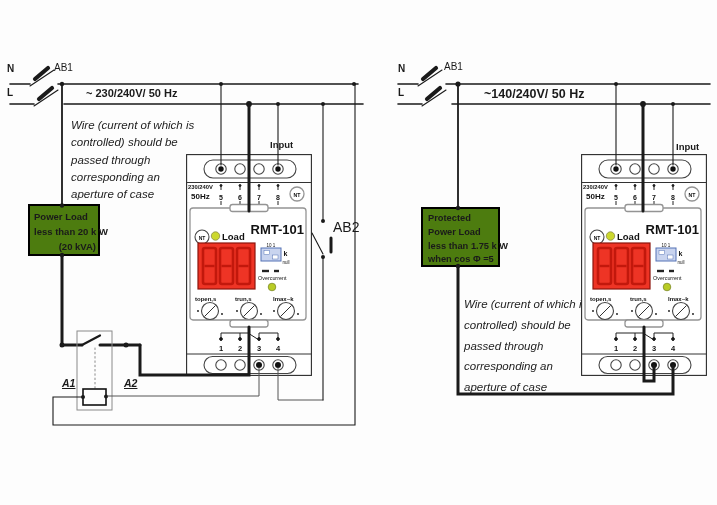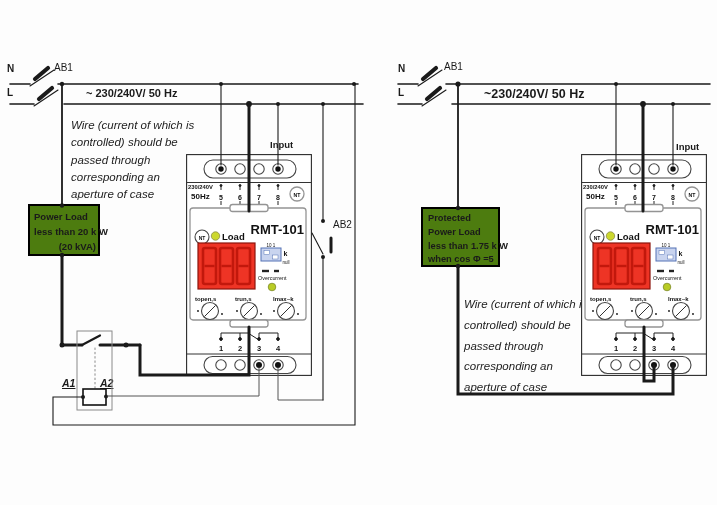--- a/index.html
+++ b/index.html
@@ -49,30 +49,30 @@
       <div>passed through</div>
       <div>corresponding an</div>
       <div>aperture of case</div>
     </div>
     <div class="loadbox" style="left:28px;top:204px;width:72px;height:52px;font-size:9.5px;line-height:15px;">
       <div>Power Load</div>
       <div>less than 20 k W</div>
       <div style="text-align:right;">(20 kVA)</div>
     </div>
     <div class="lbl" style="left:270px;top:139px;font-size:9.5px;">Input</div>
-    <div class="lbl" style="left:333px;top:219px;font-size:10px;font-weight:normal;">AB2</div>
+    <div class="lbl" style="left:333px;top:219px;font-size:14px;font-weight:normal;">AB2</div>
     <div class="coil-lbl" style="left:62px;top:377px;">A1</div>
-    <div class="coil-lbl" style="left:100px;top:377px;">A2</div>
+    <div class="coil-lbl" style="left:124px;top:377px;">A2</div>
   </div>
 
   <div>
     <div class="lbl" style="left:398px;top:63px;font-size:10px;">N</div>
     <div class="lbl" style="left:398px;top:87px;font-size:10px;">L</div>
     <div class="lbl" style="left:444px;top:61px;font-size:10px;font-weight:normal;">AB1</div>
-    <div class="lbl" style="left:484px;top:86.5px;font-size:12.5px;">~230/240V/ 50 Hz</div>
+    <div class="lbl" style="left:484px;top:86.5px;font-size:12.5px;">~140/240V/ 50 Hz</div>
     <div class="loadbox" style="left:421px;top:207px;width:79px;height:60px;font-size:9.3px;line-height:13.8px;padding-left:5px;">
       <div>Protected</div>
       <div>Power Load</div>
       <div>less than 1.75 k W</div>
       <div>when cos Φ =5</div>
     </div>
     <div class="note" style="left:464px;top:294px;line-height:20.8px;">
       <div>Wire (current of which is</div>
       <div>controlled) should be</div>
       <div>passed through</div>

